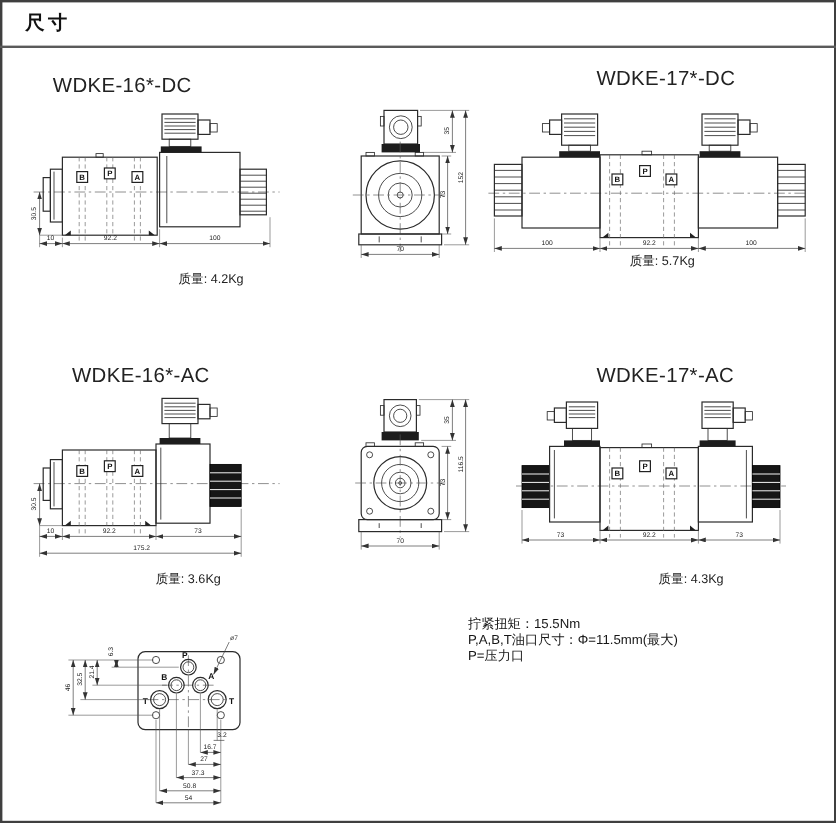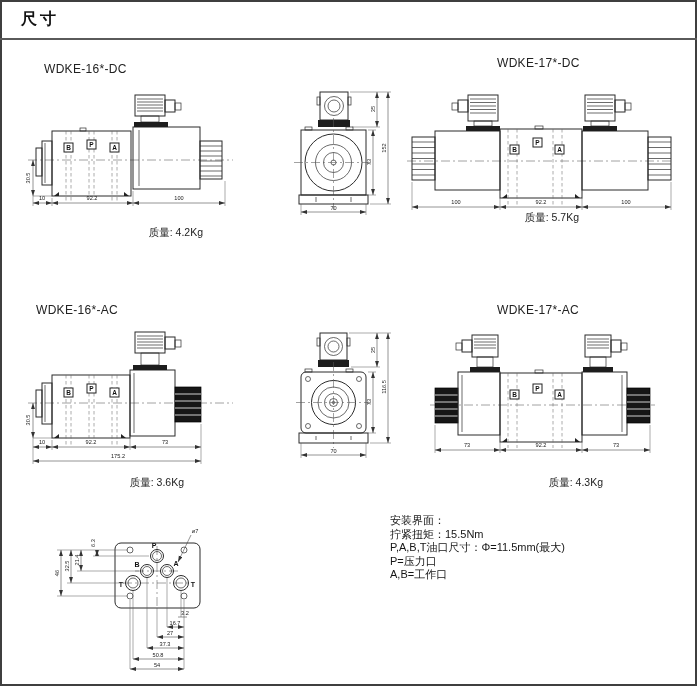--- a/index.html
+++ b/index.html
@@ -2,21 +2,21 @@
 <html><head>
 <meta charset="utf-8">
 <style>
   html,body{margin:0;padding:0;background:#fff;}
   #page{position:relative;width:697px;height:686px;background:#fff;
         font-family:"Liberation Sans",sans-serif;color:#1a1a1a;overflow:hidden;}
   .abs{position:absolute;}
   #frame{left:0;top:0;width:693px;height:682px;border:2px solid #3f3f3f;}
   #titlebar-line{left:0;top:38px;width:697px;height:0;border-top:2px solid #5a5a5a;}
   #page-title{left:21px;top:9px;font-size:16px;font-weight:bold;letter-spacing:3px;color:#111;}
-  .lbl{font-size:12px;color:#222;letter-spacing:.3px;}
+  .lbl{font-size:17px;color:#222;letter-spacing:.3px;}
   .mass{font-size:10.5px;color:#222;text-align:right;width:100px;}
   .notes{left:390px;top:514px;width:295px;font-size:11px;line-height:13.6px;color:#161616;}
   svg{overflow:visible;display:block;}
   .ol{fill:none;stroke:#2b2b2b;stroke-width:1;}
   .ol2{fill:none;stroke:#2b2b2b;stroke-width:.7;}
   .psq{fill:#fff;stroke:#222;stroke-width:1;}
   .fill-dark{fill:#1d1d1d;stroke:none;}
   .nutb{fill:#161616;stroke:#000;stroke-width:.7;}
   .nutw{fill:none;stroke:#fff;stroke-width:.8;}
   .dim{fill:none;stroke:#3c3c3c;stroke-width:.55;}
@@ -162,21 +162,21 @@
         <line class="dim" x1="95" y1="122" x2="177" y2="122" marker-start="url(#ar)" marker-end="url(#ar)"></line>
         <line class="dim" x1="177" y1="122" x2="266" y2="122" marker-start="url(#ar)" marker-end="url(#ar)"></line>
         <text class="dt" x="51" y="119.3">100</text>
         <text class="dt" x="136" y="119.3">92.2</text>
         <text class="dt" x="221" y="119.3">100</text>
       </g>
     </svg>
   </div>
   <div class="abs mass" style="left:479px;top:211px">质量: 5.7Kg</div>
 
-  <div class="abs lbl" style="left:36px;top:303px">WDKE-16*-AC</div>
+  <div class="abs lbl" style="left:60px;top:303px">WDKE-16*-AC</div>
   <div class="abs" style="left:28px;top:330px">
     <svg width="212" height="142" viewBox="0 0 212 142">
       <path class="cl" d="M0,73 H205"></path>
       <g>
         <rect class="ol" x="8" y="60" width="6" height="27"></rect>
         <rect class="ol" x="14" y="53" width="10" height="41"></rect>
         <path class="ol2" d="M17,55 V92"></path>
         <rect class="ol" x="24" y="45" width="78" height="63"></rect>
         <path class="dash" d="M38,45 V115 M43,45 V115 M61,45 V108 M66,45 V108 M84,45 V115 M89,45 V115"></path>
         <path class="ft" d="M26,108 l5,-4 v4 z M98,108 l-5,-4 v4 z"></path>
@@ -350,19 +350,17 @@
         <text class="dt" x="130" y="135.5">37.3</text>
         <line class="dim" x1="98" y1="149" x2="149" y2="149" marker-start="url(#ar)" marker-end="url(#ar)"></line>
         <text class="dt" x="123" y="146.5">50.8</text>
         <line class="dim" x1="95" y1="159" x2="149" y2="159" marker-start="url(#ar)" marker-end="url(#ar)"></line>
         <text class="dt" x="122" y="156.5">54</text>
       </g>
     </svg>
   </div>
 
   <div class="abs notes">
-    <div>安装界面：</div>
     <div>拧紧扭矩：15.5Nm</div>
     <div>P,A,B,T油口尺寸：Φ=11.5mm(最大)</div>
     <div>P=压力口</div>
-    <div>A,B=工作口</div>
   </div>
 </div>
 
 </body></html>

